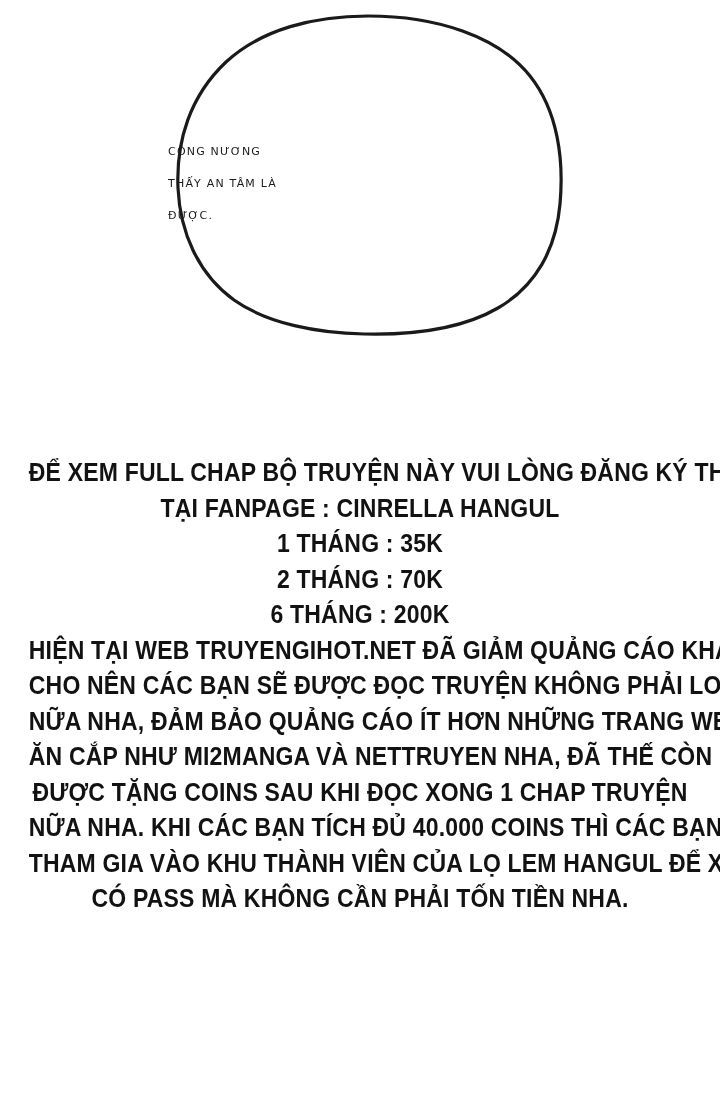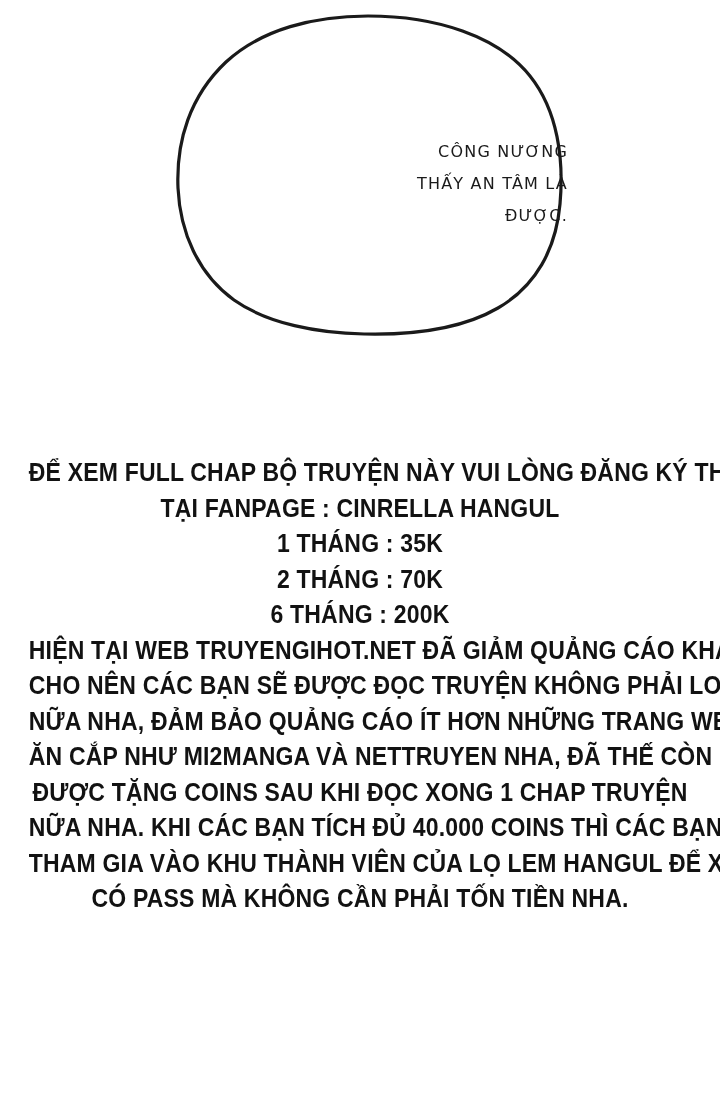--- a/index.html
+++ b/index.html
@@ -36,23 +36,23 @@
     left: 0;
     top: 0;
     width: 400px;
     height: 330px;
   }
   .balloon-text {
     position: absolute;
     left: 0;
     top: 128px;
     width: 400px;
-    text-align: right;
+    text-align: left;
     font-family: "DejaVu Sans", sans-serif;
-    font-size: 16px;
+    font-size: 11px;
     letter-spacing: 1.2px;
     line-height: 32px;
     color: #1a1a1a;
     text-transform: uppercase;
     white-space: pre-line;
   }
 
   
   .notice {
     position: absolute;

